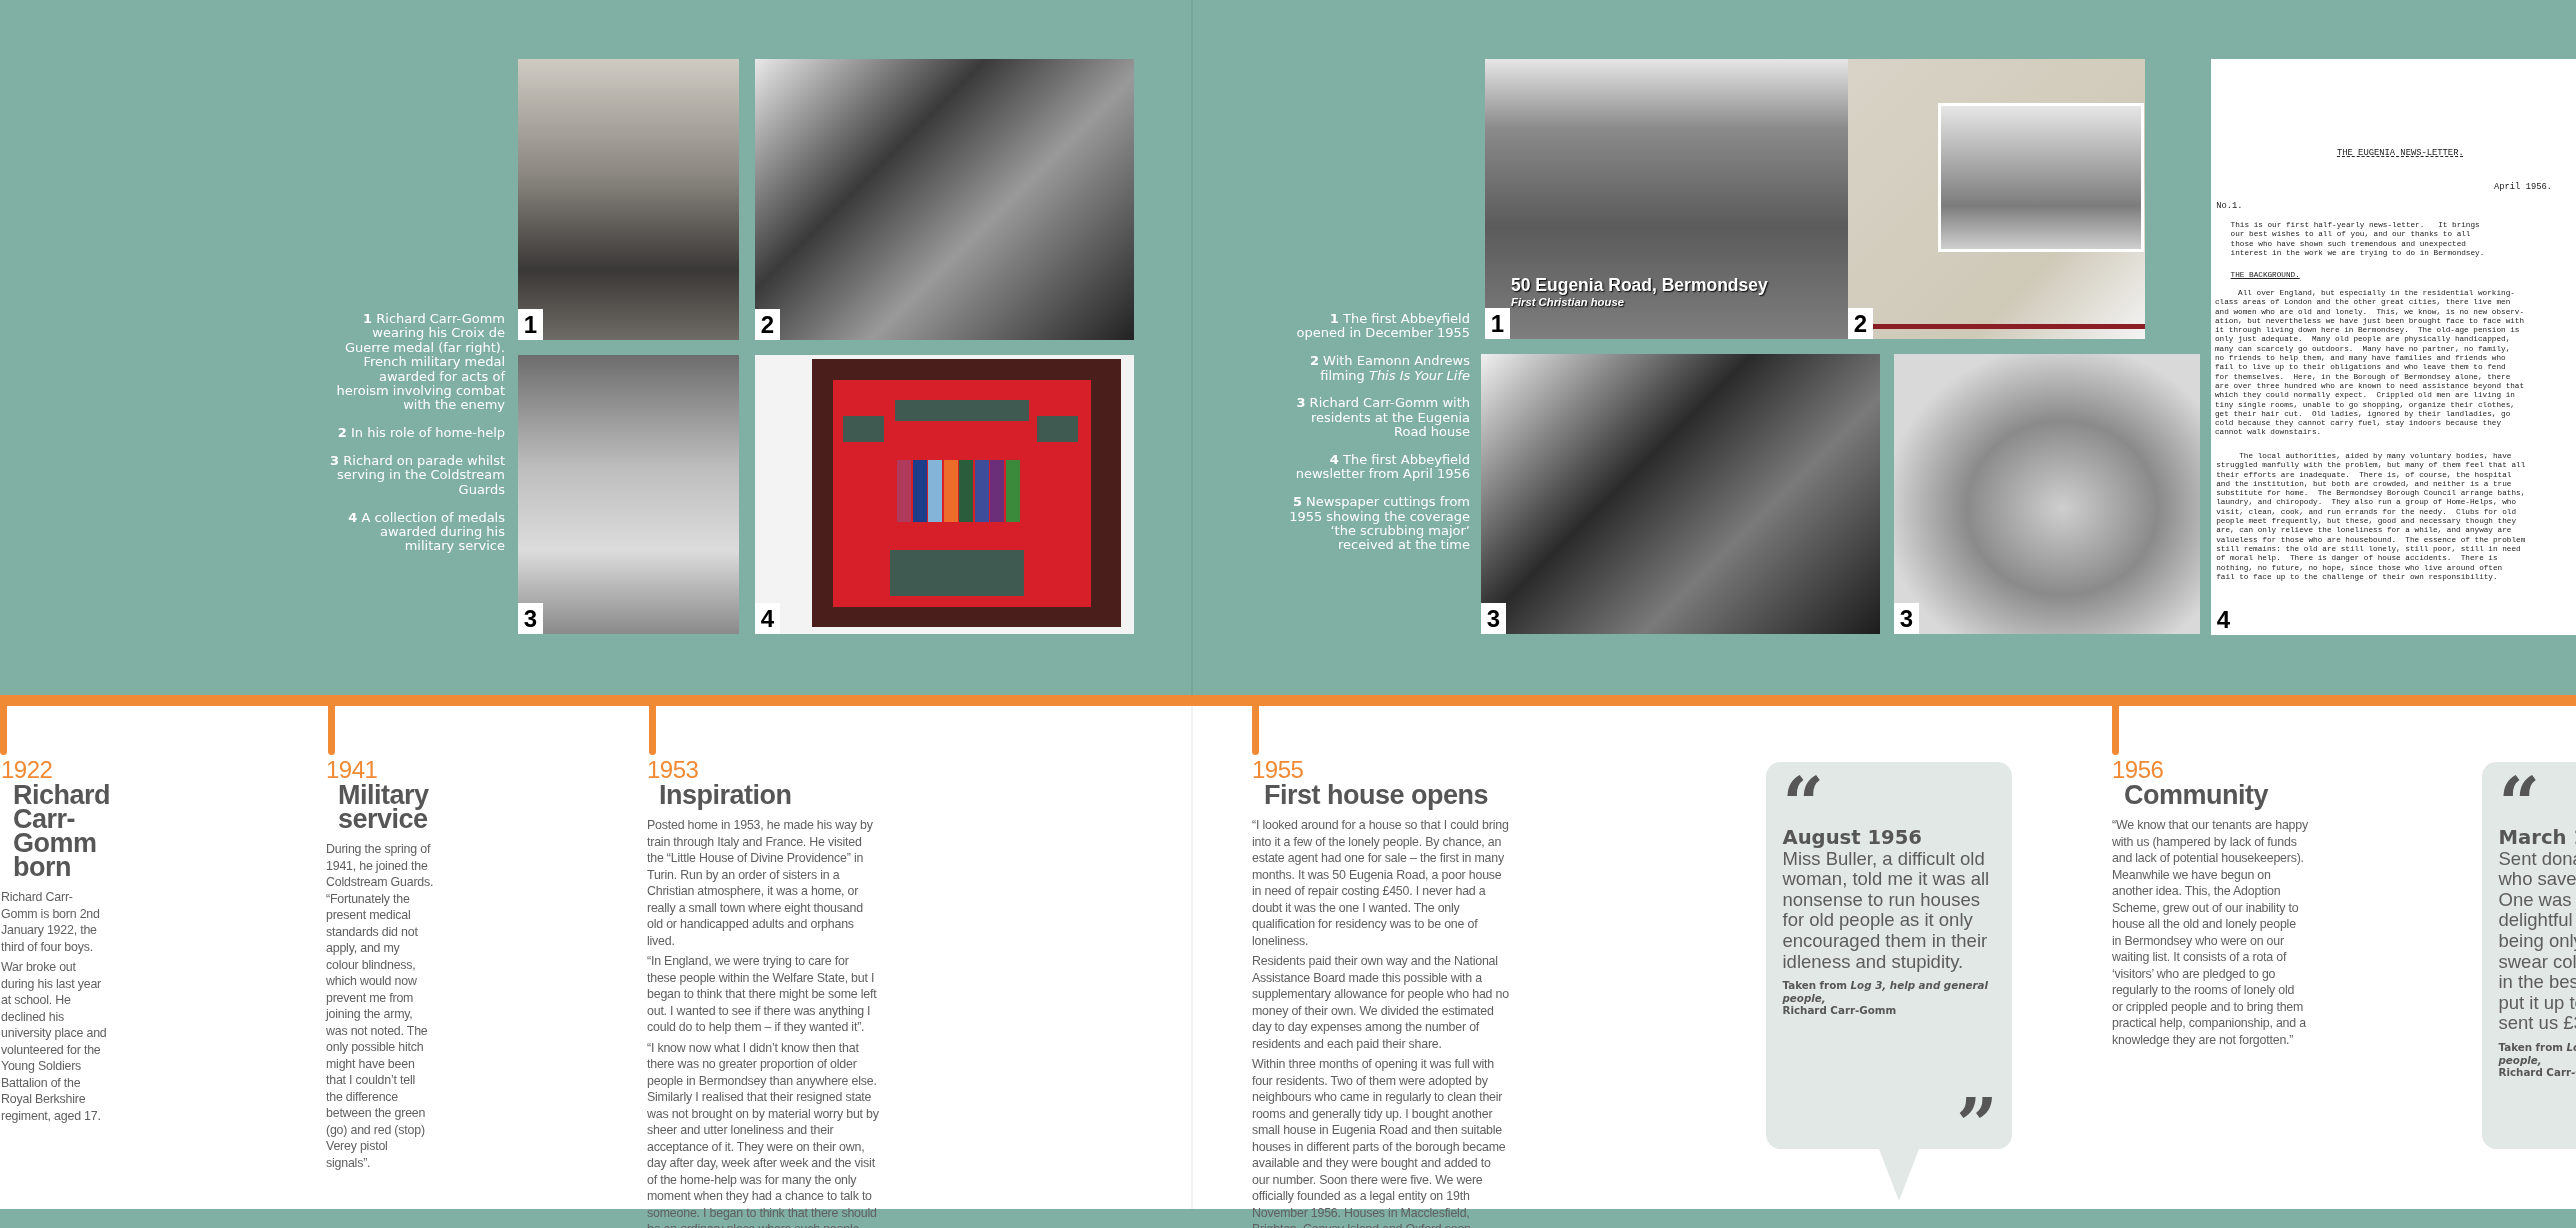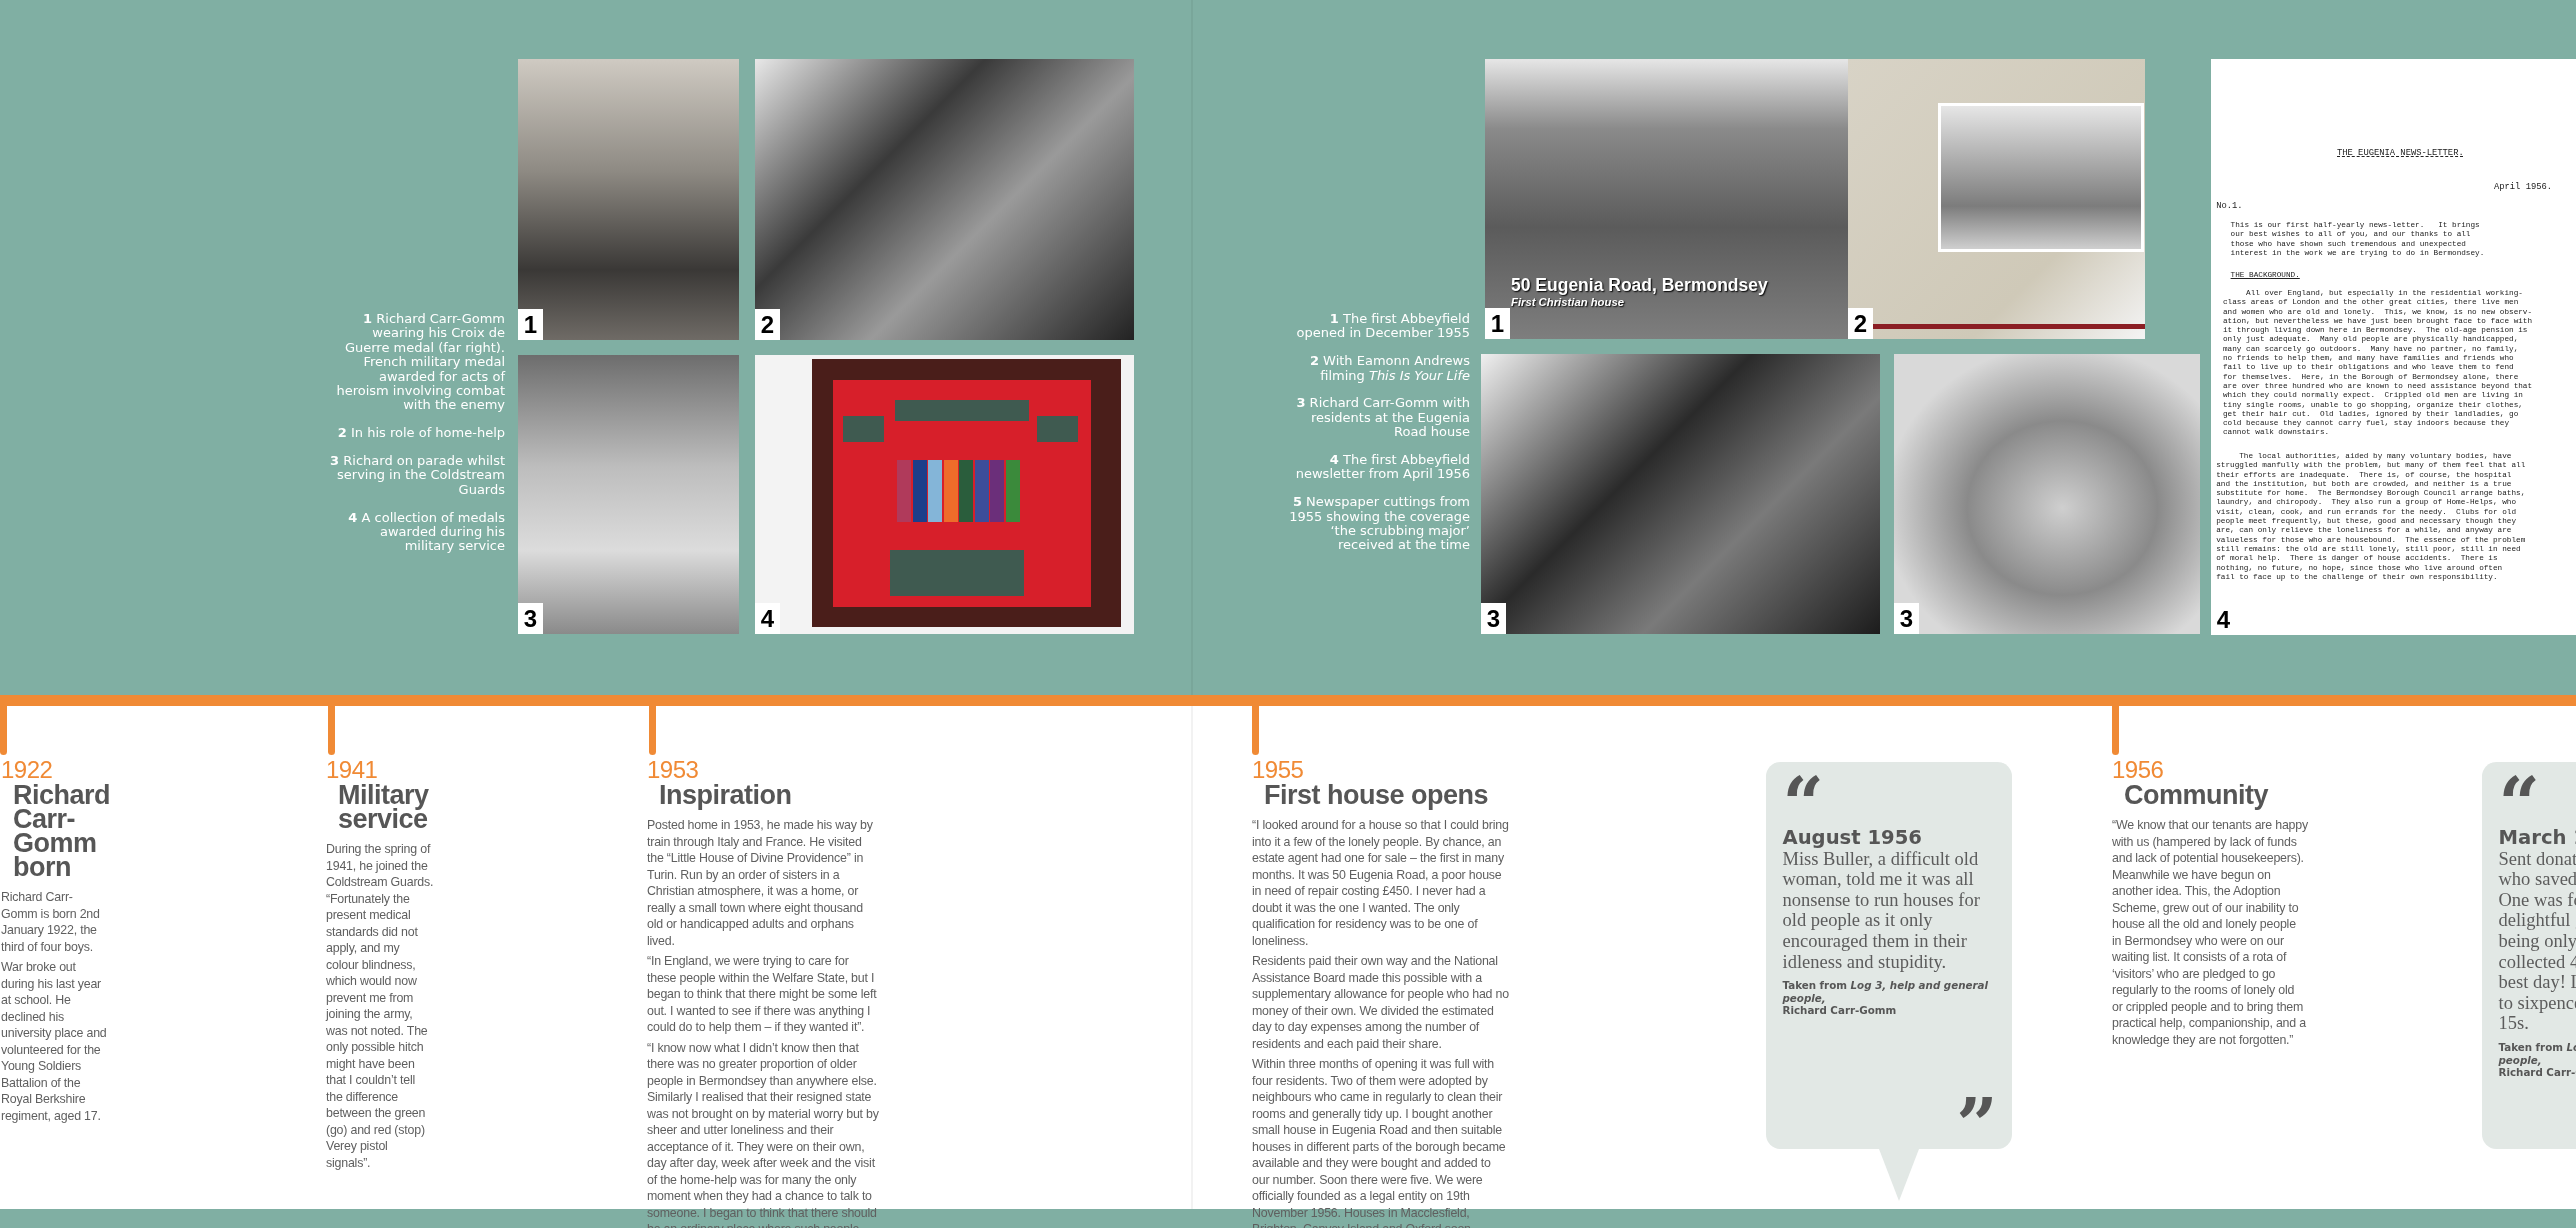--- a/index.html
+++ b/index.html
@@ -48,21 +48,21 @@
   .event { position: absolute; }
   .event .year { color: #f08a35; font-family: "Liberation Sans", sans-serif; font-size: 24px; font-weight: normal; letter-spacing: -0.5px; line-height: 26px; }
   .event .title { color: #565656; font-family: "Liberation Sans", sans-serif; font-weight: bold; font-size: 27px; line-height: 24px; letter-spacing: -0.5px; margin-bottom: 10.3px; margin-left: 12px; }
   .event p { font-family: "Liberation Sans", sans-serif; font-size: 12.4px; line-height: 16.5px; color: #5f5f5f; margin-bottom: 4.1px; letter-spacing: -0.2px; }
 
   .quote { position: absolute; background: #e2e8e5; border-radius: 14.4px; padding: 20.6px 15.5px 15.5px 16.5px; }
   .quote .tail { position: absolute; width: 0; height: 0; border-left: 20.6px solid transparent; border-right: 20.6px solid transparent; border-top: 52px solid #e2e8e5; }
   .quote .qopen, .quote .qclose { font-family: "DejaVu Serif", serif; font-weight: bold; color: #565656; font-size: 72px; line-height: 41px; }
   .quote .qclose { position: absolute; right: 14.4px; bottom: 4.1px; line-height: 41px; height: 41px; }
   .quote .qdate { font-family: "DejaVu Sans", sans-serif; font-weight: bold; font-size: 19.6px; color: #565656; margin-top: 2.1px; }
-  .quote .qbody { font-family: Liberation Serif, serif; font-size: 18.5px; line-height: 20.6px; color: #5c5c5c; }
+  .quote .qbody { font-family: Liberation Sans, sans-serif; font-size: 18.5px; line-height: 20.6px; color: #5c5c5c; }
   .quote .qsrc { margin-top: 7.2px; font-family: "DejaVu Sans", sans-serif; font-weight: bold; font-size: 10.3px; line-height: 12.4px; color: #565656; }
   .quote .qsrc i { font-style: italic; }
 </style>
 </head>
 <body>
 
 <div class="top-band"></div>
 <div class="spine"></div>
 <div class="bottom-band"></div>
 
@@ -130,21 +130,21 @@
 </div>
 <div class="photo ph-newsletter" style="left:2211px; top:59px; width:419px; height:576px;">
   <div class="nl-text" style="left:126px; top:58px; font-size:8.8px; text-decoration: underline dashed;">THE EUGENIA NEWS-LETTER.</div>
   <div class="nl-text" style="left:283px; top:92px; font-size:8.8px;">April 1956.</div>
   <div class="nl-text" style="left:5.2px; top:111px; font-size:8.8px;">No.1.</div>
   <div class="nl-text" style="left:19.6px; top:130px;">This is our first half-yearly news-letter.   It brings
 our best wishes to all of you, and our thanks to all
 those who have shown such tremendous and unexpected
 interest in the work we are trying to do in Bermondsey.</div>
   <div class="nl-text" style="left:19.6px; top:180px; text-decoration: underline; text-align: right;">THE BACKGROUND.</div>
-  <div class="nl-text" style="left:12px; top:198px;">     All over England, but especially in the residential working-
+  <div class="nl-text" style="left:4px; top:198px;">     All over England, but especially in the residential working-
 class areas of London and the other great cities, there live men
 and women who are old and lonely.  This, we know, is no new observ-
 ation, but nevertheless we have just been brought face to face with
 it through living down here in Bermondsey.  The old-age pension is
 only just adequate.  Many old people are physically handicapped,
 many can scarcely go outdoors.  Many have no partner, no family,
 no friends to help them, and many have families and friends who
 fail to live up to their obligations and who leave them to fend
 for themselves.  Here, in the Borough of Bermondsey alone, there
 are over three hundred who are known to need assistance beyond that

